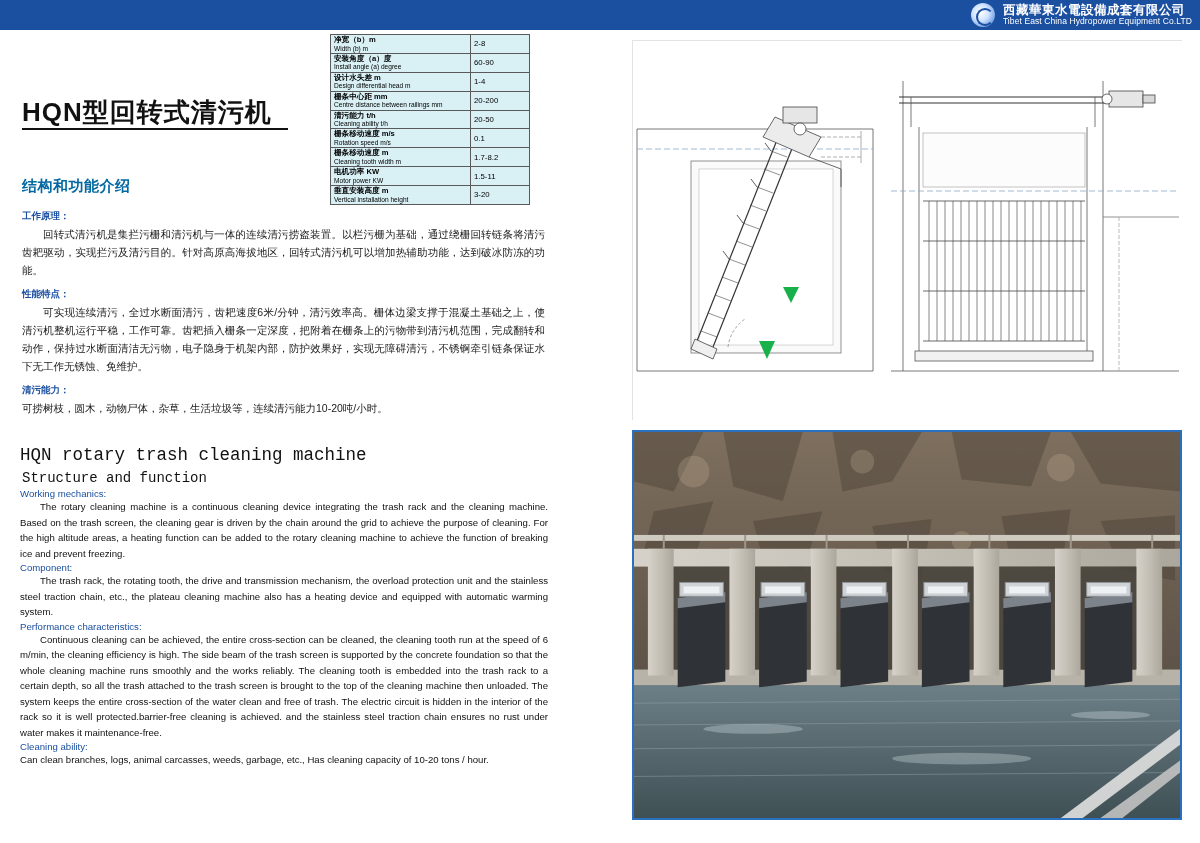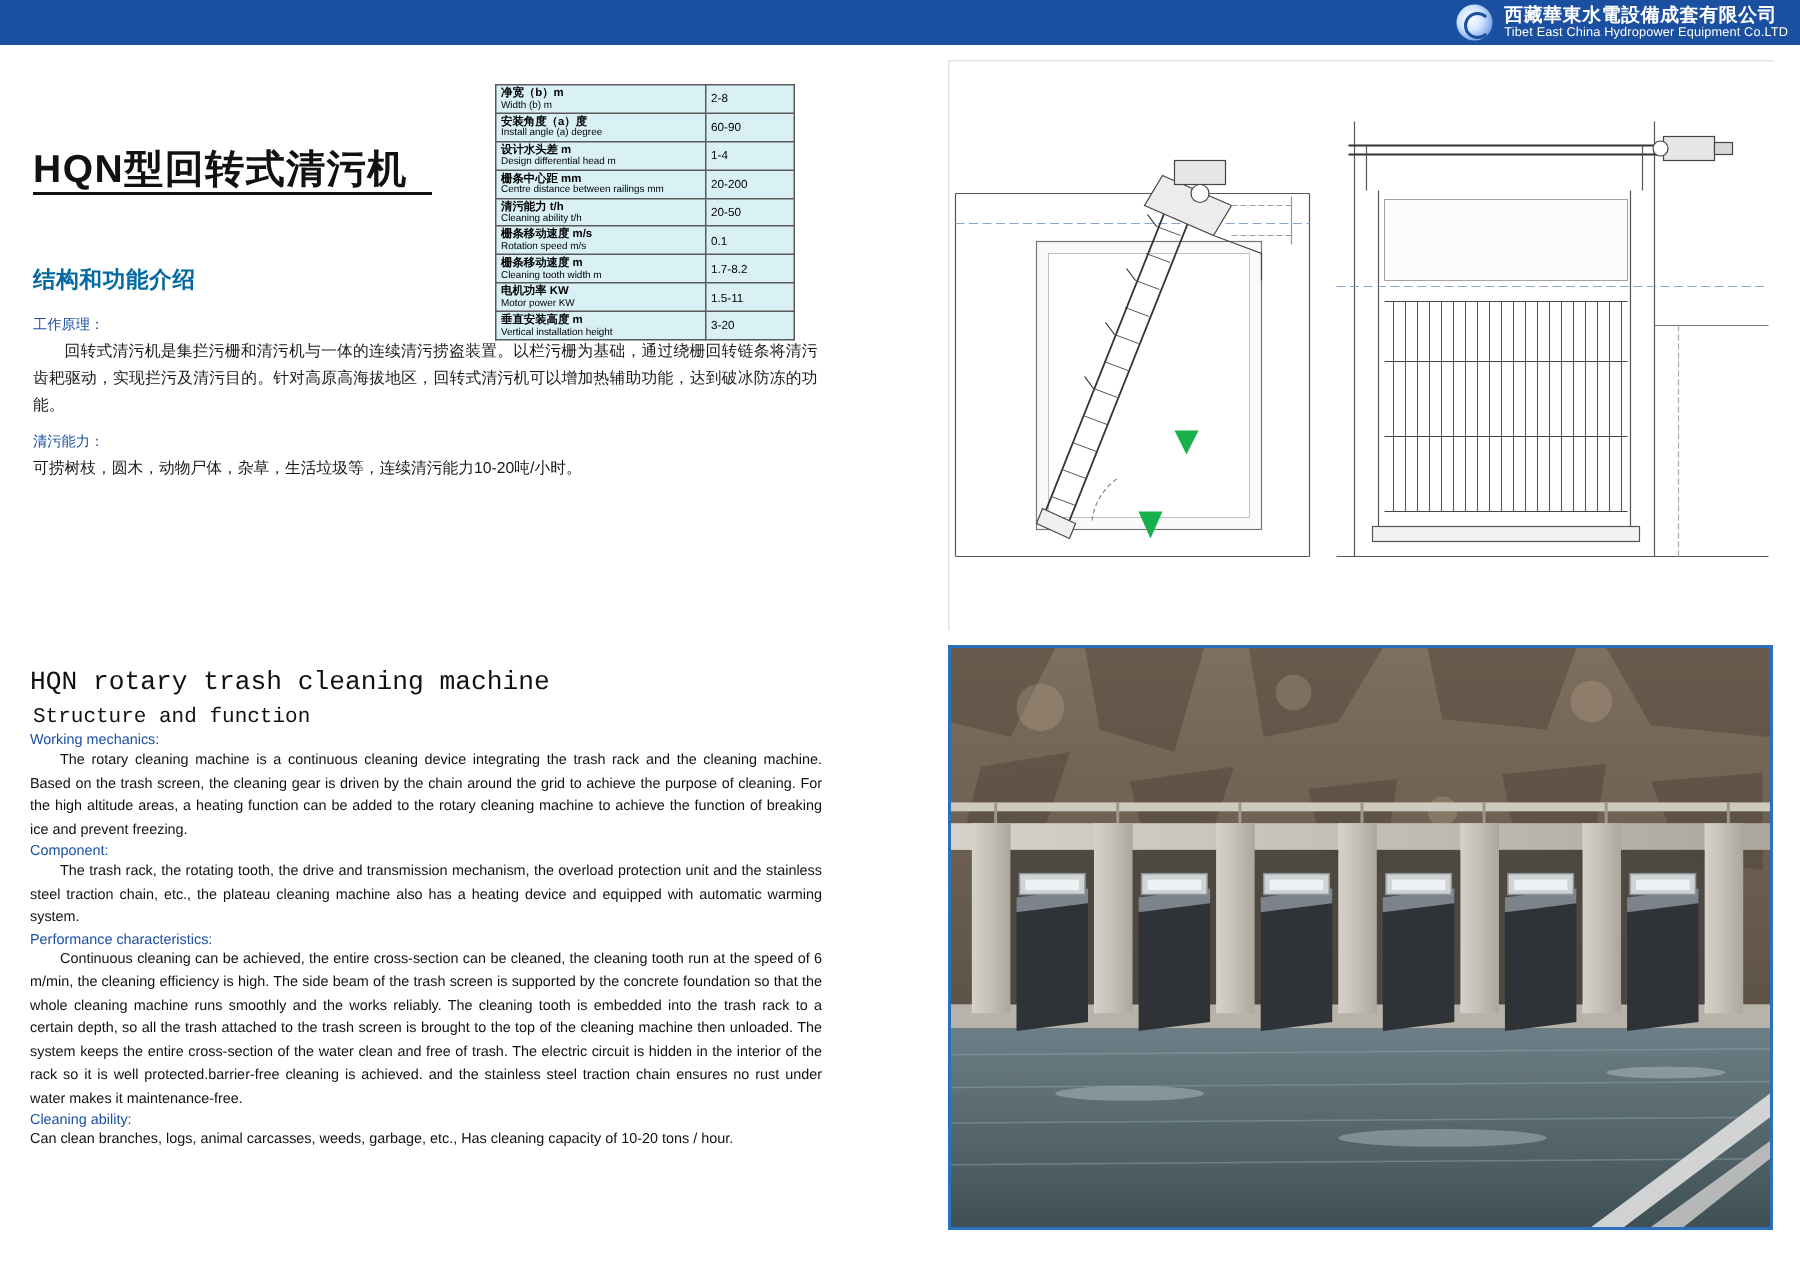--- a/index.html
+++ b/index.html
@@ -40,27 +40,27 @@
   .title-cn-rule {
     position:absolute; left:22px; top:128px; width:266px; height:2px; background:#111;
   }
   .subtitle-cn {
     position:absolute; left:22px; top:177px;
     font-size:15px; font-weight:bold; color:#0369a1; letter-spacing:.5px;
   }
 
   .cn-body { position:absolute; left:22px; top:210px; width:523px; }
   .cn-sec { margin-bottom:9px; }
-  .cn-lbl { color:#1b4fa0; font-size:9.5px; font-weight:normal; margin-bottom:2px; }
+  .cn-lbl { color:#1b4fa0; font-size:9.5px; font-weight:bold; margin-bottom:2px; }
   .cn-par { color:#1a1a1a; font-size:10.5px; line-height:1.72; text-align:justify; text-indent:21px; }
   .cn-par.noind { text-indent:0; }
 
   
   .spec-table {
-    position:absolute; left:330px; top:56px; width:200px;
+    position:absolute; left:330px; top:34px; width:200px;
     border-collapse:collapse; background:#d9f0f5;
   }
   .spec-table td {
     border:1px solid #5a5a5a; padding:1px 3px; vertical-align:middle;
   }
   .spec-table td.k { width:140px; line-height:1.12; }
   .spec-table td.k .kcn { font-size:7.6px; color:#000; display:block; font-weight:bold; }
   .spec-table td.k .ken { font-size:6.6px; color:#000; display:block; }
   .spec-table td.v { text-align:left; font-size:7.8px; color:#000; }
 
@@ -110,20 +110,24 @@
 </div>
 
 <div class="title-cn">HQN型回转式清污机</div>
 <div class="title-cn-rule"></div>
 <div class="subtitle-cn">结构和功能介绍</div>
 
 <div class="cn-body">
   <div class="cn-sec">
     <div class="cn-lbl">工作原理：</div>
     <div class="cn-par">回转式清污机是集拦污栅和清污机与一体的连续清污捞盗装置。以栏污栅为基础，通过绕栅回转链条将清污齿耙驱动，实现拦污及清污目的。针对高原高海拔地区，回转式清污机可以增加热辅助功能，达到破冰防冻的功能。</div>
+  </div>
+  <div class="cn-sec">
+    <div class="cn-lbl">性能特点：</div>
+    <div class="cn-par">可实现连续清污，全过水断面清污，齿耙速度6米/分钟，清污效率高。栅体边梁支撑于混凝土基础之上，使清污机整机运行平稳，工作可靠。齿耙插入栅条一定深度，把附着在栅条上的污物带到清污机范围，完成翻转和动作，保持过水断面清洁无污物，电子隐身于机架内部，防护效果好，实现无障碍清污，不锈锕牵引链条保证水下无工作无锈蚀、免维护。</div>
   </div>
   <div class="cn-sec">
     <div class="cn-lbl">清污能力：</div>
     <div class="cn-par noind">可捞树枝，圆木，动物尸体，杂草，生活垃圾等，连续清污能力10-20吨/小时。</div>
   </div>
 </div>
 
 <table class="spec-table">
   <tbody>
     <tr>

